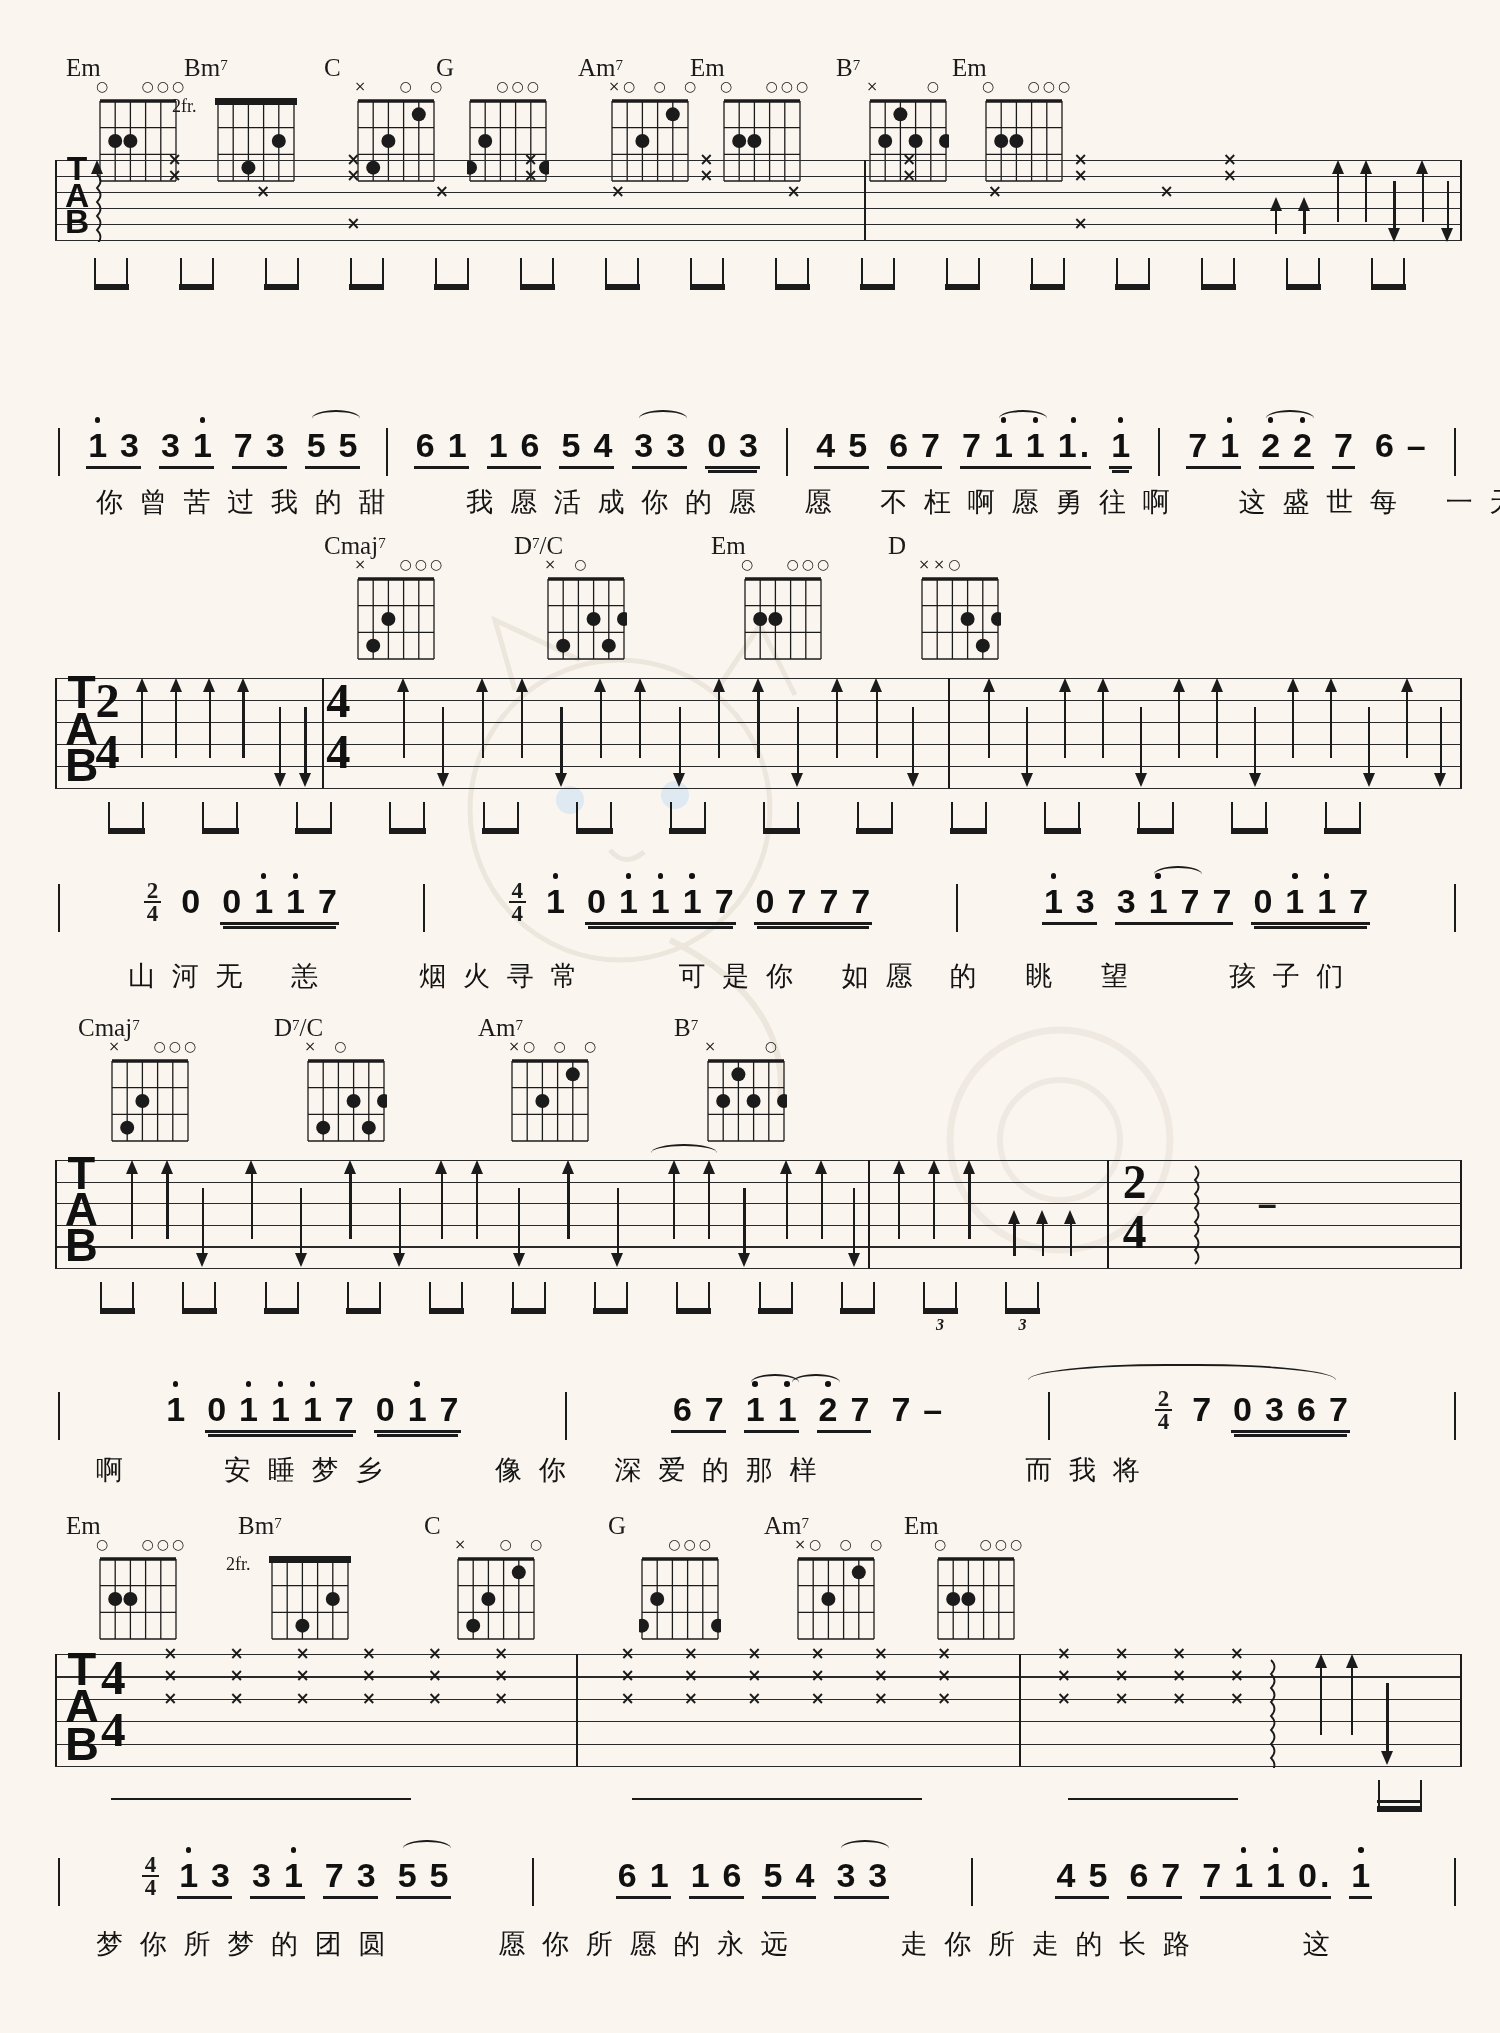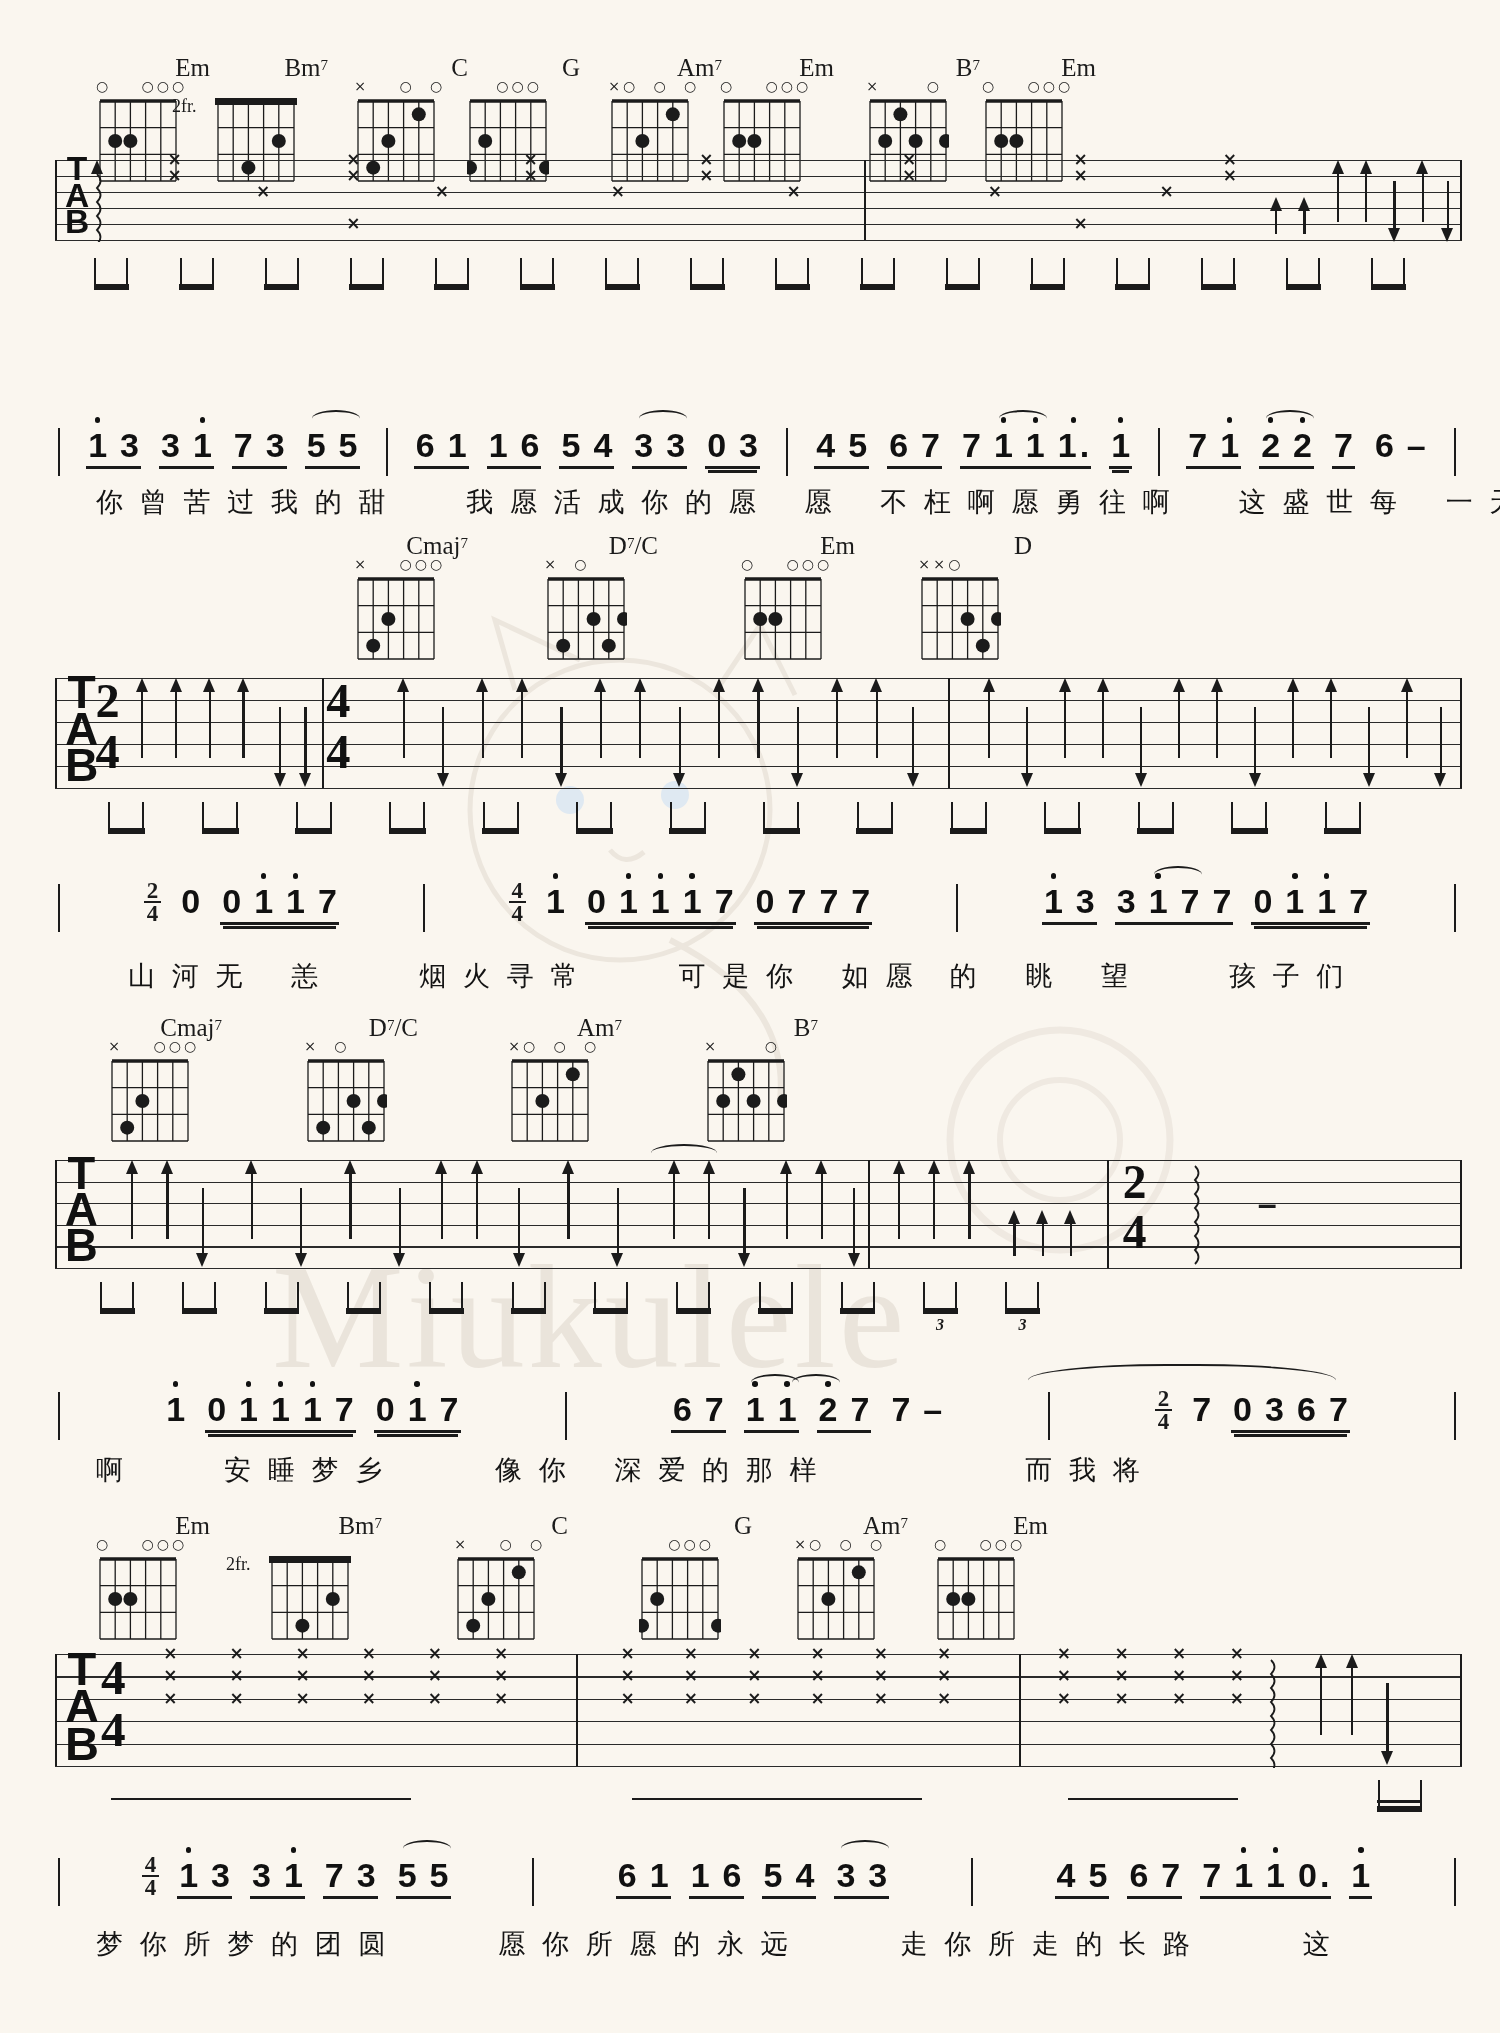--- a/index.html
+++ b/index.html
@@ -3,21 +3,21 @@
 <meta charset="utf-8">
 <style>
   html,body{margin:0;padding:0;background:#dedede;}
   .sheet{position:relative;width:1500px;height:2033px;margin:0 auto;background:#faf6ef;
          color:#1b1b1b;font-family:"Liberation Serif",serif;overflow:hidden;}
   .abs{position:absolute;}
   .layer{position:absolute;inset:0;z-index:2;}
   .wm-layer{position:absolute;inset:0;z-index:1;}
   
   .chord{position:absolute;}
-  .chord .cname{position:absolute;left:-34px;right:-34px;top:-46px;text-align:right;
+  .chord .cname{position:absolute;left:-34px;right:-34px;top:-46px;text-align:left;
     font-size:25px;font-family:"Liberation Serif",serif;color:#1b1b1b;}
   .chord .cname sup{font-size:15px;vertical-align:6px;}
   .chord .mark{position:absolute;top:-22px;width:18px;text-align:center;font-size:14px;
     font-family:"DejaVu Sans",sans-serif;color:#1b1b1b;}
   .chord .fretlbl{position:absolute;left:-46px;top:-4px;font-size:18px;}
   
   .staff{position:absolute;}
   .sline{position:absolute;left:0;right:0;height:1.3px;background:#2a2a2a;}
   .sbar{position:absolute;top:0;width:2px;background:#1b1b1b;}
   .tabword{position:absolute;font-family:"Liberation Sans",sans-serif;font-weight:800;color:#111;}
@@ -80,21 +80,20 @@
       <path d="M300 85 L340 25 L375 95" fill="none" stroke="#ece6dd" stroke-width="5"></path>
       <circle cx="150" cy="200" r="14" fill="#dfe9f2"></circle>
       <circle cx="255" cy="195" r="14" fill="#dfe9f2"></circle>
       <path d="M190 250 q15 18 34 2" fill="none" stroke="#ece6dd" stroke-width="5"></path>
       <path d="M250 340 q120 60 110 160" fill="none" stroke="#ece6dd" stroke-width="6"></path>
     </svg>
     <svg class="abs" style="left:900px;top:990px;" width="320" height="300" viewBox="0 0 320 300">
       <circle cx="160" cy="150" r="110" fill="none" stroke="#efe9e1" stroke-width="7"></circle>
       <circle cx="160" cy="150" r="60" fill="none" stroke="#efe9e1" stroke-width="6"></circle>
     </svg>
-    <div class="wm-en">Miukulele</div>
   </div>
 
   <div class="layer" id="build-root">
     <div class="slur" style="left:1028px;top:1364px;width:308px;height:34px;"></div>
   <div class="chord" style="left: 100px; top: 100px; width: 76px; height: 80px;">
         <div class="cname">Em</div>
         <div class="mark" style="left: -7px;">○</div>
         <div class="mark" style="left: 38.6px;">○</div>
         <div class="mark" style="left: 53.8px;">○</div>
         <div class="mark" style="left: 69px;">○</div>

